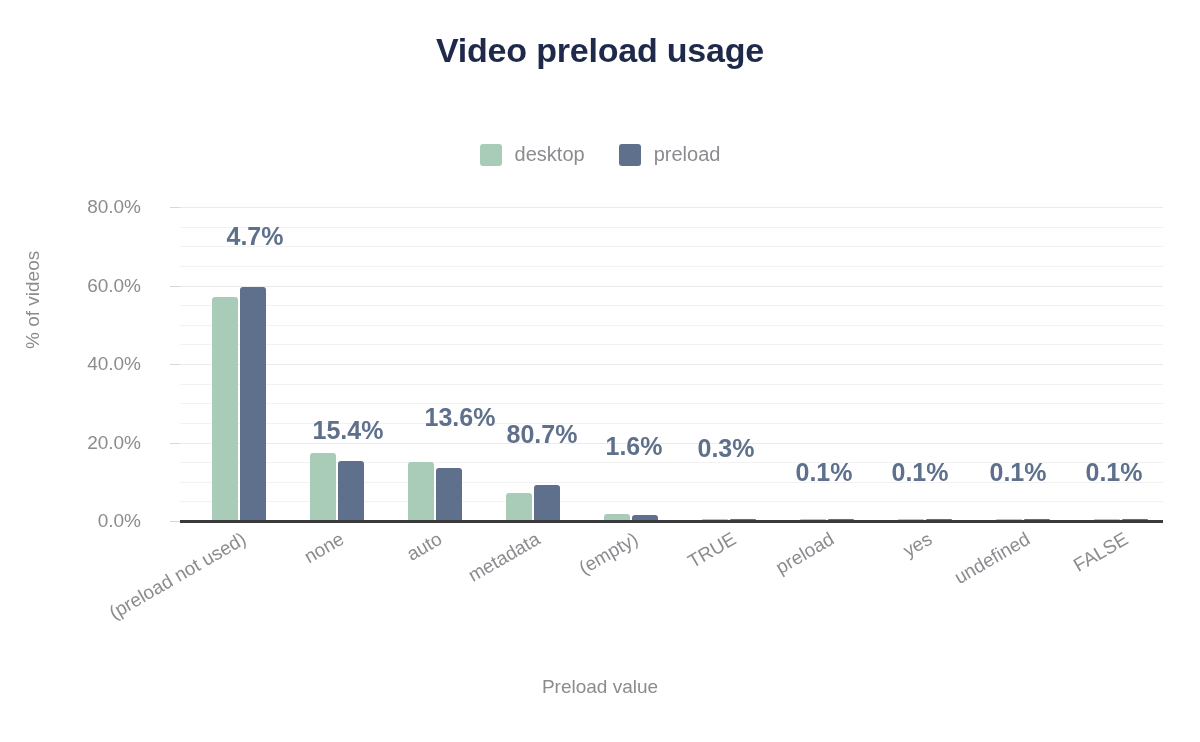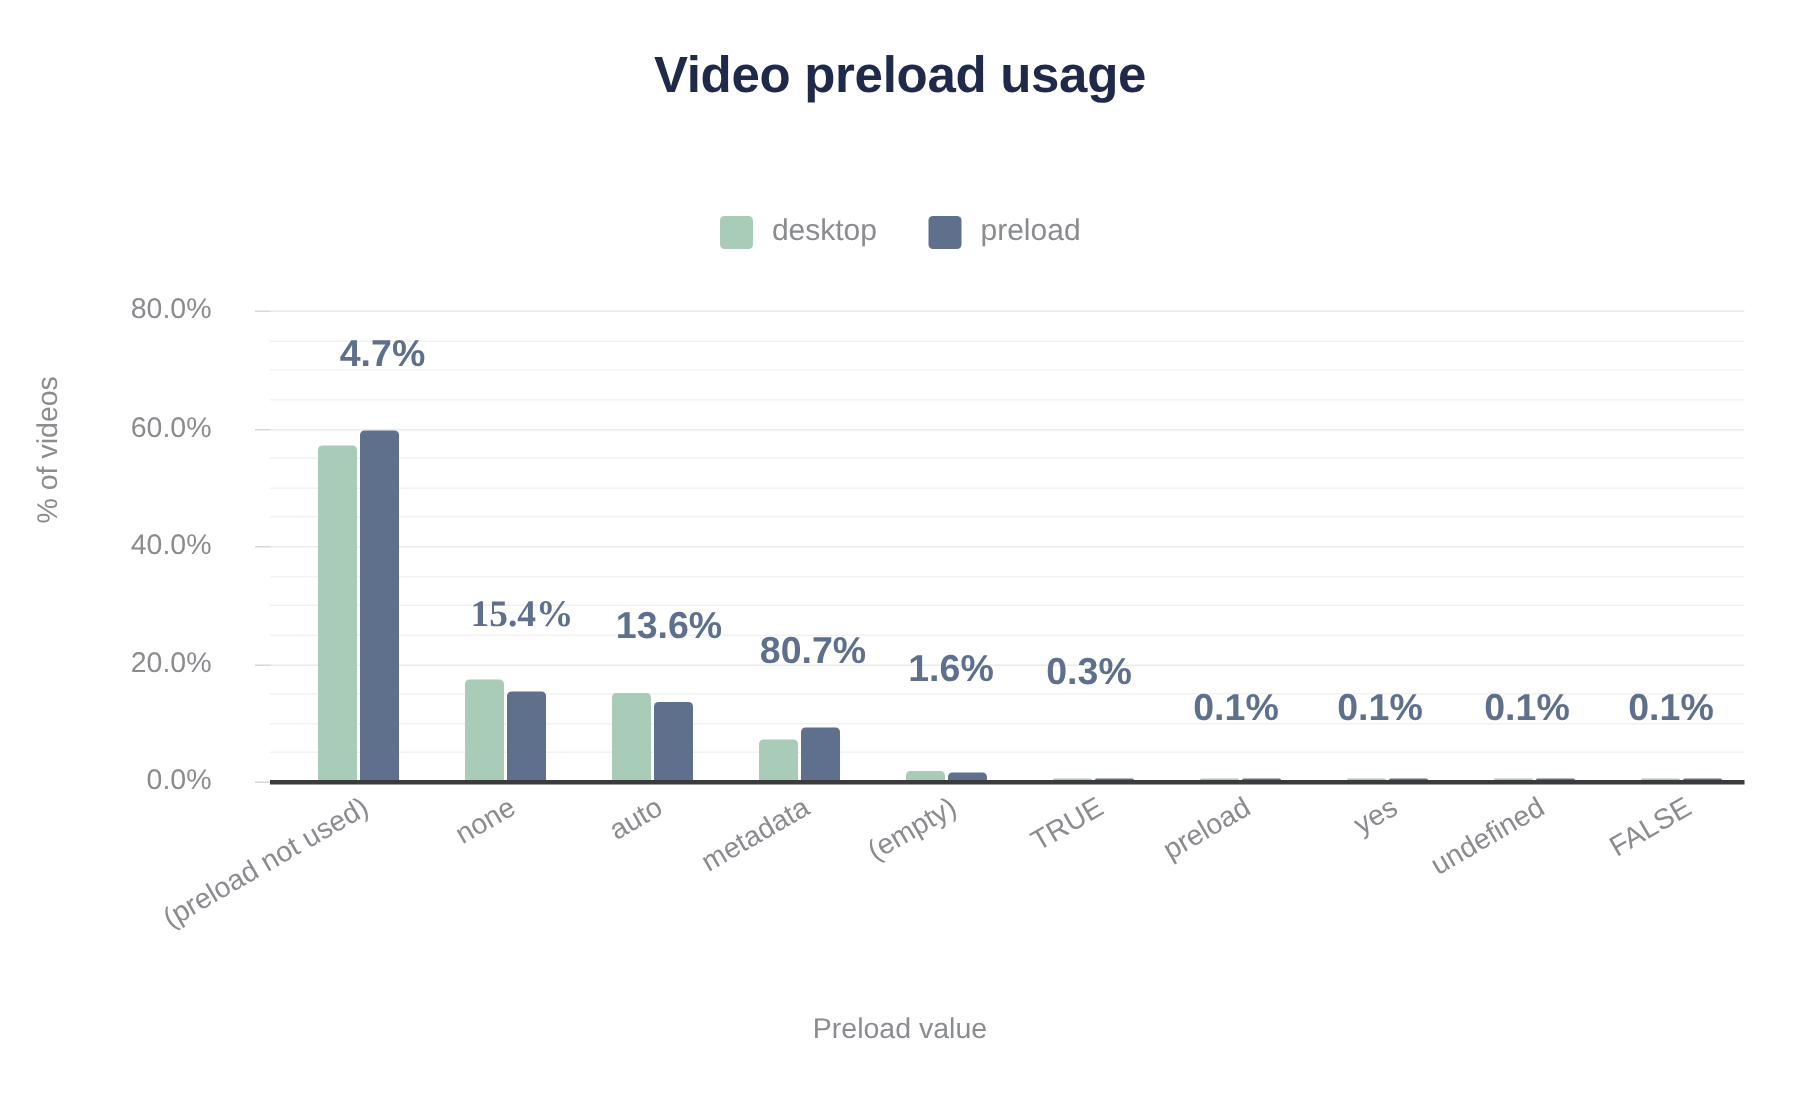--- a/index.html
+++ b/index.html
@@ -277,22 +277,22 @@
           <div class="bar desktop" style="height: 2px; background: rgb(168, 204, 184); border-radius: 1px 1px 0px 0px;"></div>
           <div class="bar mobile" style="height: 2px; background: rgb(95, 112, 140); border-radius: 1px 1px 0px 0px;"></div>
         </div>
       </div>
   </div>
 
   <div class="axis-baseline"></div>
 
   <div id="datalabels">
       <div class="bar-label" style="top: 222px; left: 255px;">4.7%</div>
-      <div class="bar-label" style="top: 396px; left: 348px; font-family: Liberation Serif, serif;">15.4%</div>
-      <div class="bar-label" style="top: 403px; left: 446px;">13.6%</div>
+      <div class="bar-label" style="top: 416px; left: 348px;">15.4%</div>
+      <div class="bar-label" style="top: 403px; left: 460px;">13.6%</div>
       <div class="bar-label" style="top: 420px; left: 542px;">80.7%</div>
       <div class="bar-label" style="top: 432px; left: 634px;">1.6%</div>
       <div class="bar-label" style="top: 434px; left: 726px;">0.3%</div>
       <div class="bar-label" style="top: 458px; left: 824px;">0.1%</div>
       <div class="bar-label" style="top: 458px; left: 920px;">0.1%</div>
       <div class="bar-label" style="top: 458px; left: 1018px;">0.1%</div>
       <div class="bar-label" style="top: 458px; left: 1114px;">0.1%</div>
     </div>
 
   <div id="xticks">

